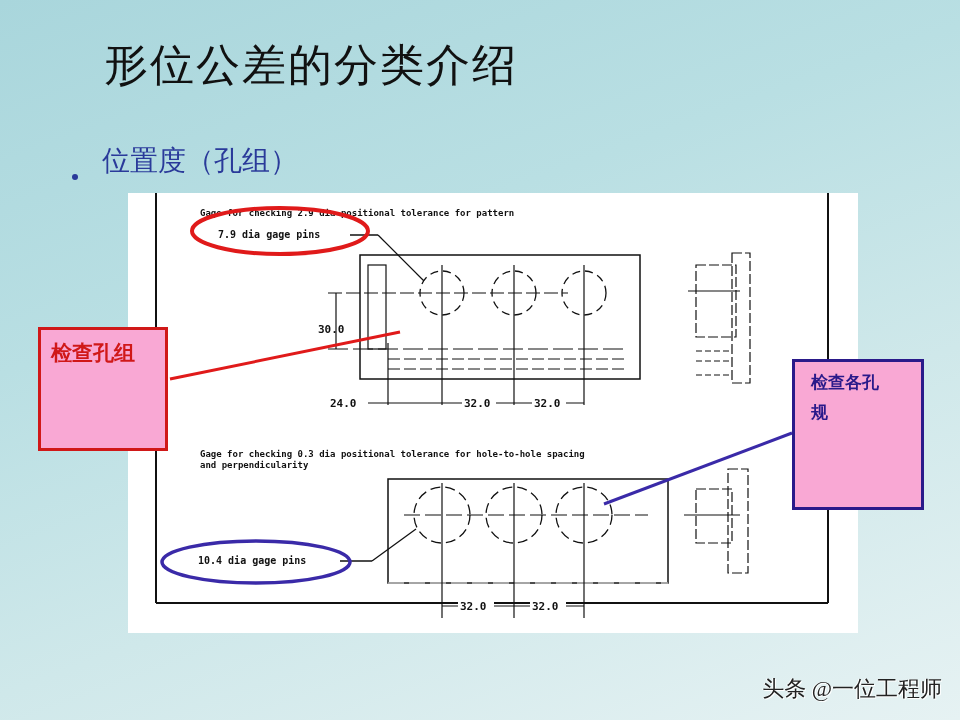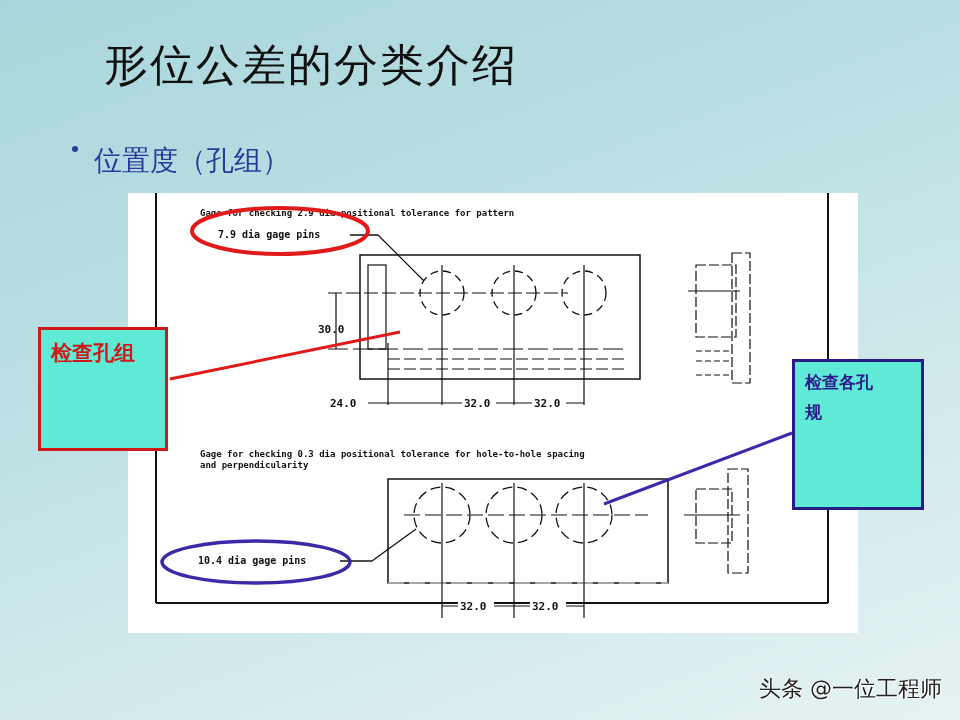--- a/index.html
+++ b/index.html
@@ -9,49 +9,50 @@
     font-family: "DejaVu Sans", sans-serif;
   }
   .title {
     position:absolute; left:60px; top:36px;
     font-size:44px; color:#111; letter-spacing:2px;
     font-family: "DejaVu Serif", serif;
     margin-left: 44px;
   }
   .bullet-row {
     position:absolute; left:72px; top:142px;
-    display:flex; align-items:flex-start; gap:16px;
+    display:flex; align-items:flex-end; gap:24px;
     color:#2a3a9a; font-size:28px;
     font-family: "DejaVu Serif", serif;
   }
   .bullet-dot { width:6px; height:6px; border-radius:50%; background:#2a3a9a; margin-top:4px; }
   .drawing {
     position:absolute; left:128px; top:193px; width:730px; height:440px;
     background:#fff;
   }
   .drawing svg { position:absolute; left:0; top:0; }
   .callout {
-    position:absolute; background:#5eead4; font-weight:bold;
+    position:absolute; background:#f9a8d4; font-weight:bold;
     font-family: "DejaVu Sans", sans-serif;
   }
   .callout-red {
     left:38px; top:327px; width:130px; height:124px;
     border:3px solid #d01818; color:#d01818;
     font-size:21px; line-height:38px; padding:4px 0 0 10px; box-sizing:border-box;
   }
   .callout-blue {
     left:792px; top:359px; width:132px; height:151px;
     border:3px solid #2a1a8a; color:#2a1a8a;
-    font-size:17px; line-height:30px; padding:5px 0 0 10px; box-sizing:border-box;
+    font-size:17px; line-height:30px; padding:5px 0 0 16px; box-sizing:border-box;
   }
   .callout-line { display:block; white-space:nowrap; }
   .watermark {
     position:absolute; right:18px; top:674px;
     font-size:22px; color:#222;
     text-shadow: 1px 1px 0 #fff, -1px 0 0 #fff;
+    font-family: Liberation Serif, serif;
   }
 </style>
 </head>
 <body>
 
 <div class="title">形位公差的分类介绍</div>
 
 <div class="bullet-row">
   <span class="bullet-dot"></span>
   <span>位置度（孔组）</span>

